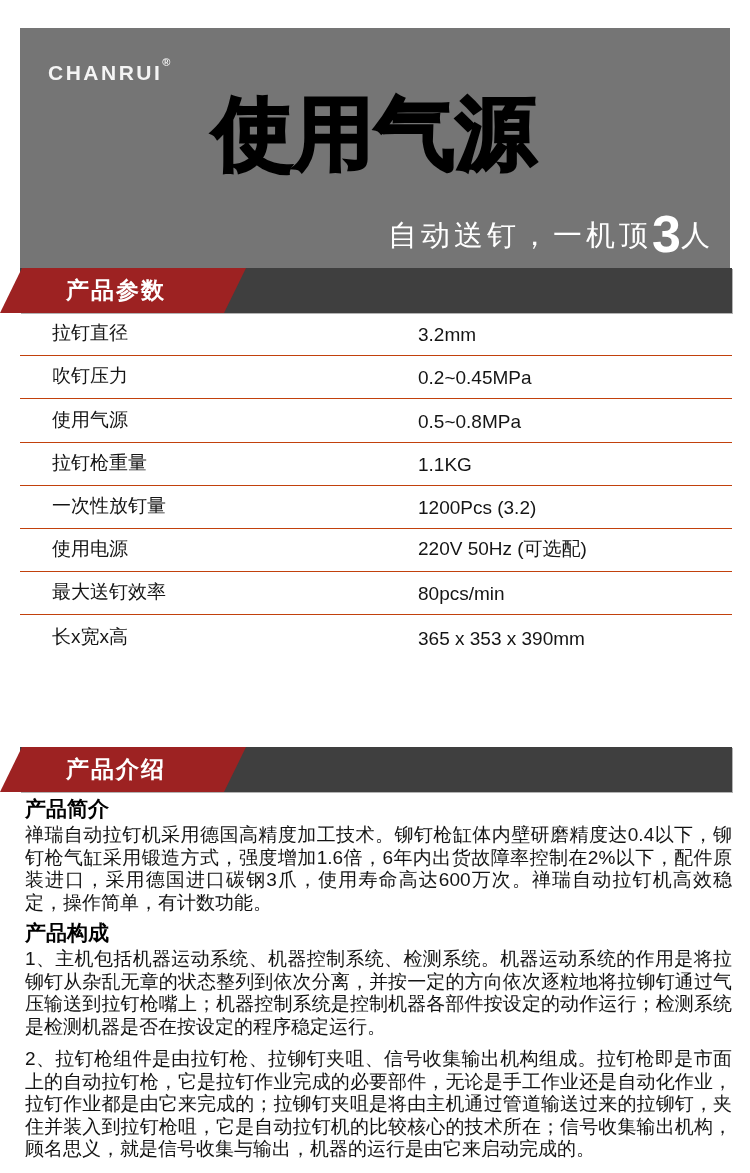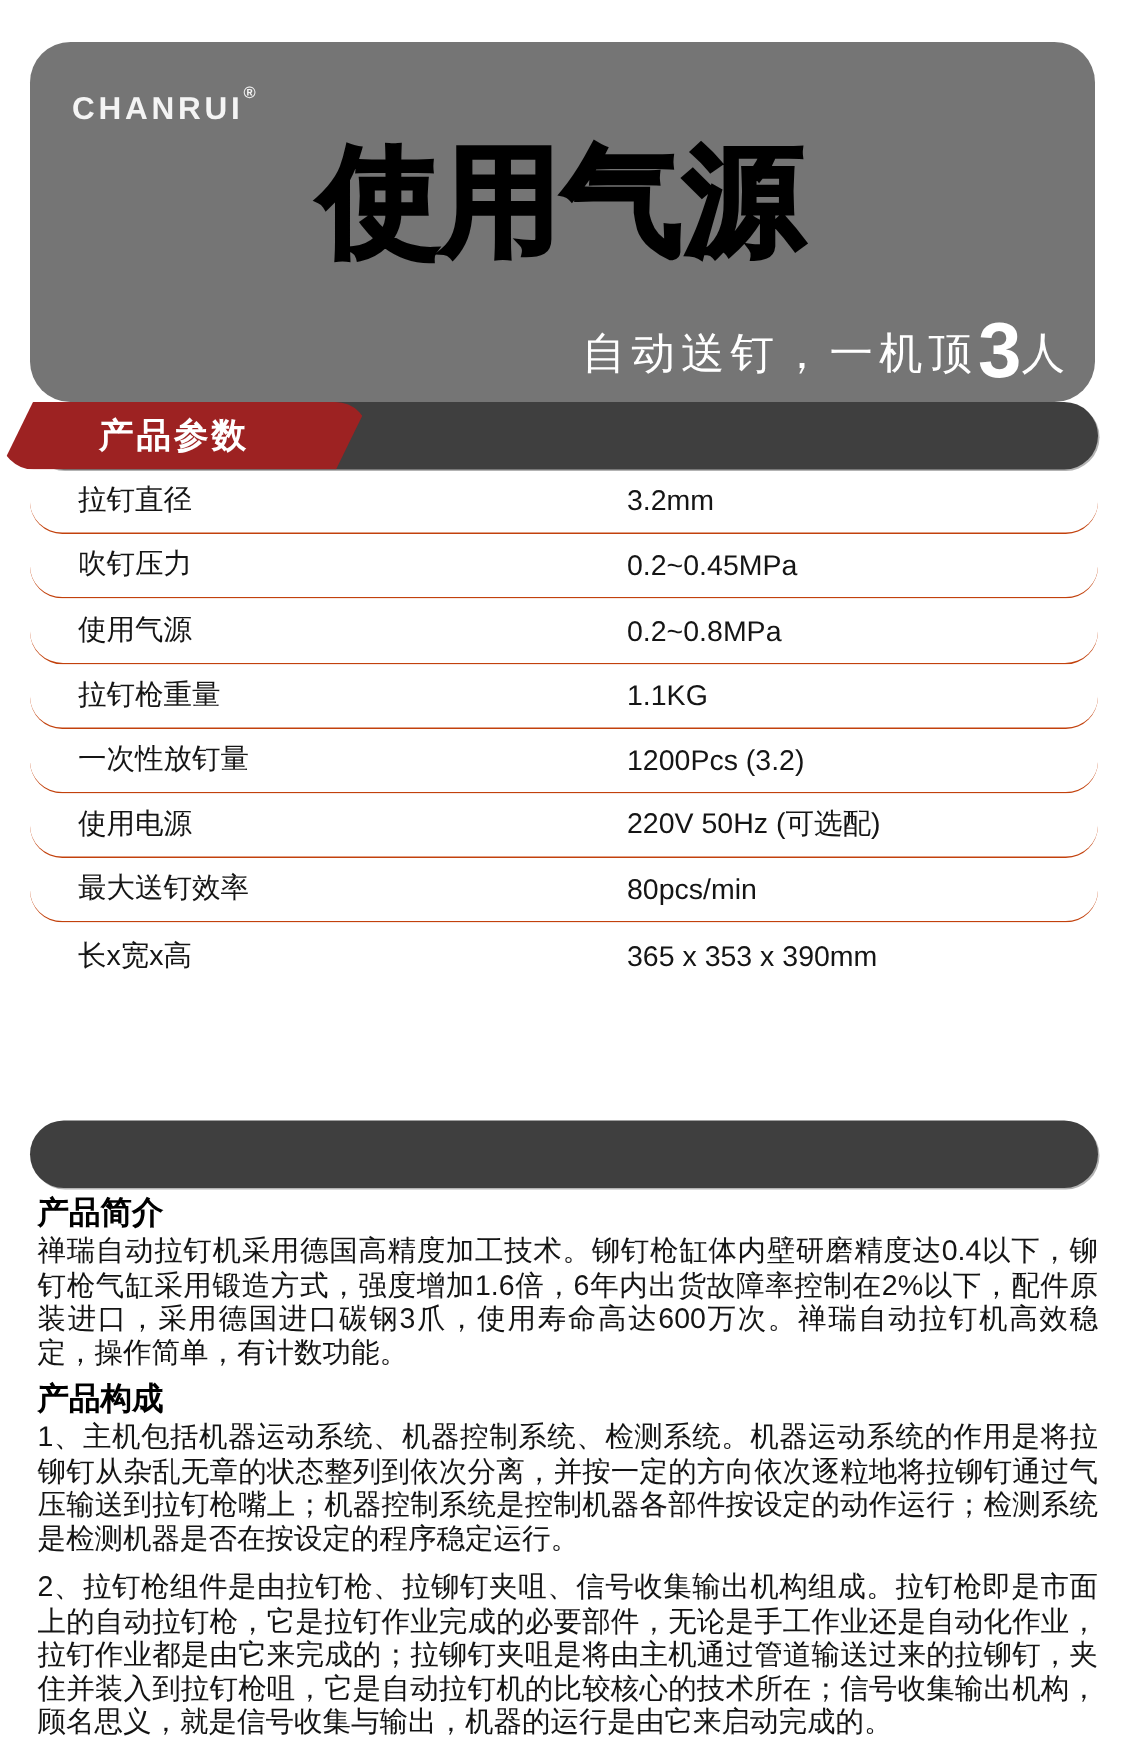--- a/index.html
+++ b/index.html
@@ -1,15 +1,15 @@
 <!DOCTYPE html>
 <html><head>
 <meta charset="utf-8">
 <style>
-  * { margin:0; padding:0; box-sizing:border-box;border-radius:27px; }
+  * { margin:0; padding:0; box-sizing:border-box; }
   html,body { background:#ffffff; }
   body {
     width:750px; height:1173px; position:relative;
     font-family:"Liberation Sans", sans-serif;
     color:#111; overflow:hidden;
   }
 
   
   .hero {
     position:absolute; left:20px; top:28px; width:710px; height:240px;
@@ -108,21 +108,21 @@
       <span class="spec-value">3.2mm</span>
     </div>
 
     <div class="spec-row">
       <span class="spec-label">吹钉压力</span>
       <span class="spec-value">0.2~0.45MPa</span>
     </div>
 
     <div class="spec-row">
       <span class="spec-label">使用气源</span>
-      <span class="spec-value">0.2~0.8MPa</span>
+      <span class="spec-value">0.5~0.8MPa</span>
     </div>
 
 
     <div class="spec-row">
       <span class="spec-label">拉钉枪重量</span>
       <span class="spec-value">1.1KG</span>
     </div>
 
     <div class="spec-row">
       <span class="spec-label">一次性放钉量</span>
@@ -141,20 +141,21 @@
     </div>
 
     <div class="spec-row">
       <span class="spec-label">长x宽x高</span>
       <span class="spec-value">365 x 353 x 390mm</span>
     </div>
   </div>
 
 <div class="section-header" id="header-intro">
   <div class="dark-bar"></div>
+  <div class="red-flag">产品介绍</div>
 </div>
 
 <div class="intro-body">
   <h3>产品简介</h3>
   <p class="brief">禅瑞自动拉钉机采用德国高精度加工技术。铆钉枪缸体内壁研磨精度达0.4以下，铆钉枪气缸采用锻造方式，强度增加1.6倍，6年内出货故障率控制在2%以下，配件原装进口，采用德国进口碳钢3爪，使用寿命高达600万次。禅瑞自动拉钉机高效稳定，操作简单，有计数功能。</p>
   <h3>产品构成</h3>
   <div>
 
       <p class="comp-item">1、主机包括机器运动系统、机器控制系统、检测系统。机器运动系统的作用是将拉铆钉从杂乱无章的状态整列到依次分离，并按一定的方向依次逐粒地将拉铆钉通过气压输送到拉钉枪嘴上；机器控制系统是控制机器各部件按设定的动作运行；检测系统是检测机器是否在按设定的程序稳定运行。</p>
 

